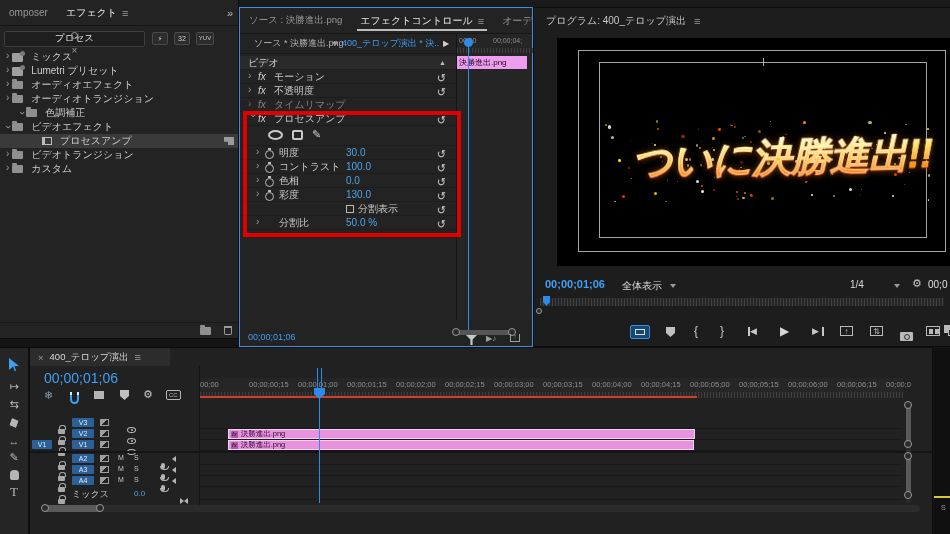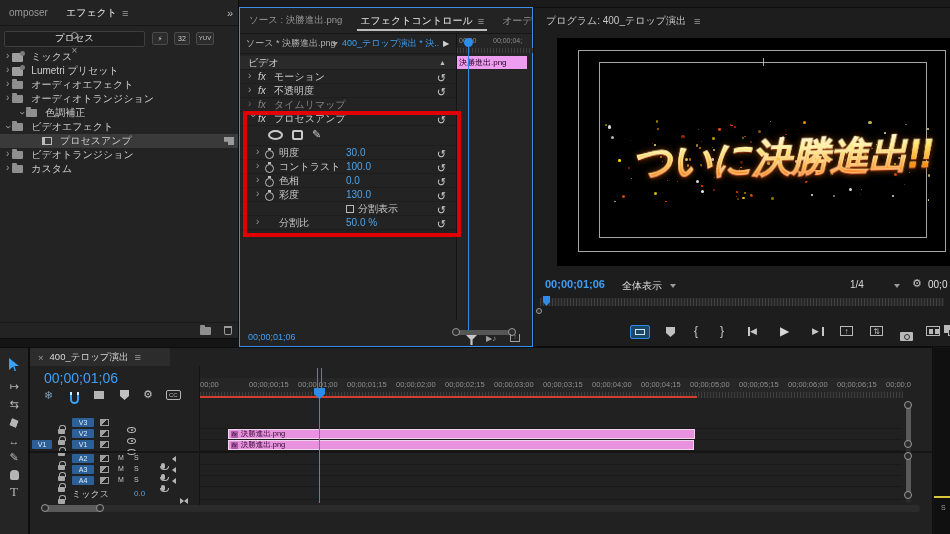--- a/index.html
+++ b/index.html
@@ -162,21 +162,21 @@
           <span class="menu-g">≡</span>
           <span class="u" style="left:6px;right:6px;"></span>
         </div>
       <div class="tab">
           <span>オーディ</span>
         </div>
       <div class="ovf">»</div>
     </div>
 
     <div class="abs" style="left:0;top:26px;width:216px;height:20px;border-bottom:1px solid #1a1a1a;display:flex;align-items:center;font-size:9px;">
-      <span style="color:#b5b5b5;padding-left:6px;white-space:nowrap;">ソース * 決勝進出.png</span>
+      <span style="color:#b5b5b5;padding-left:14px;white-space:nowrap;">ソース * 決勝進出.png</span>
       <span class="abs" style="left:92px;top:8px;width:0;height:0;border-left:3px solid transparent;border-right:3px solid transparent;border-top:4px solid #9a9a9a;"></span>
       <span class="abs" style="left:102px;color:#3f9ff5;white-space:nowrap;overflow:hidden;width:98px;">400_テロップ演出 * 決...</span>
       <span class="abs" style="left:203px;color:#d0d0d0;font-size:8px;">▶</span>
     </div>
 
     <div class="abs" style="left:0;top:48px;width:216px;">
       <div class="ecrow" style="background:#2a2a2a;">
         <span style="padding-left:8px;color:#dadada;">ビデオ</span>
         <span class="abs" style="right:10px;font-size:7px;color:#bdbdbd;">▲</span>
       </div>

